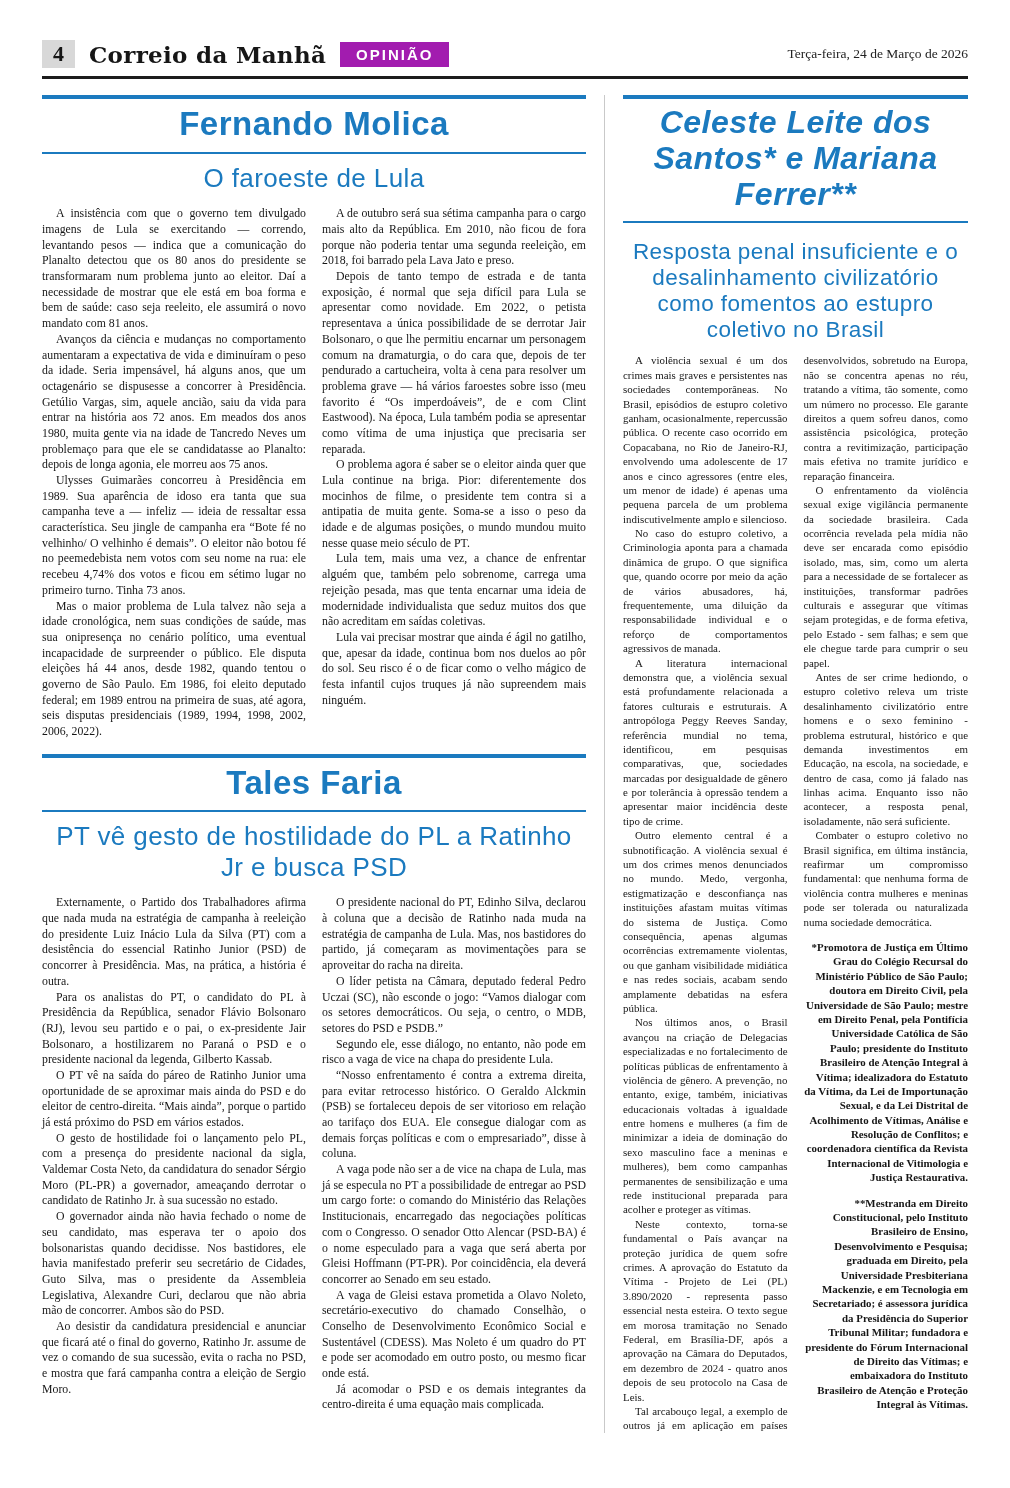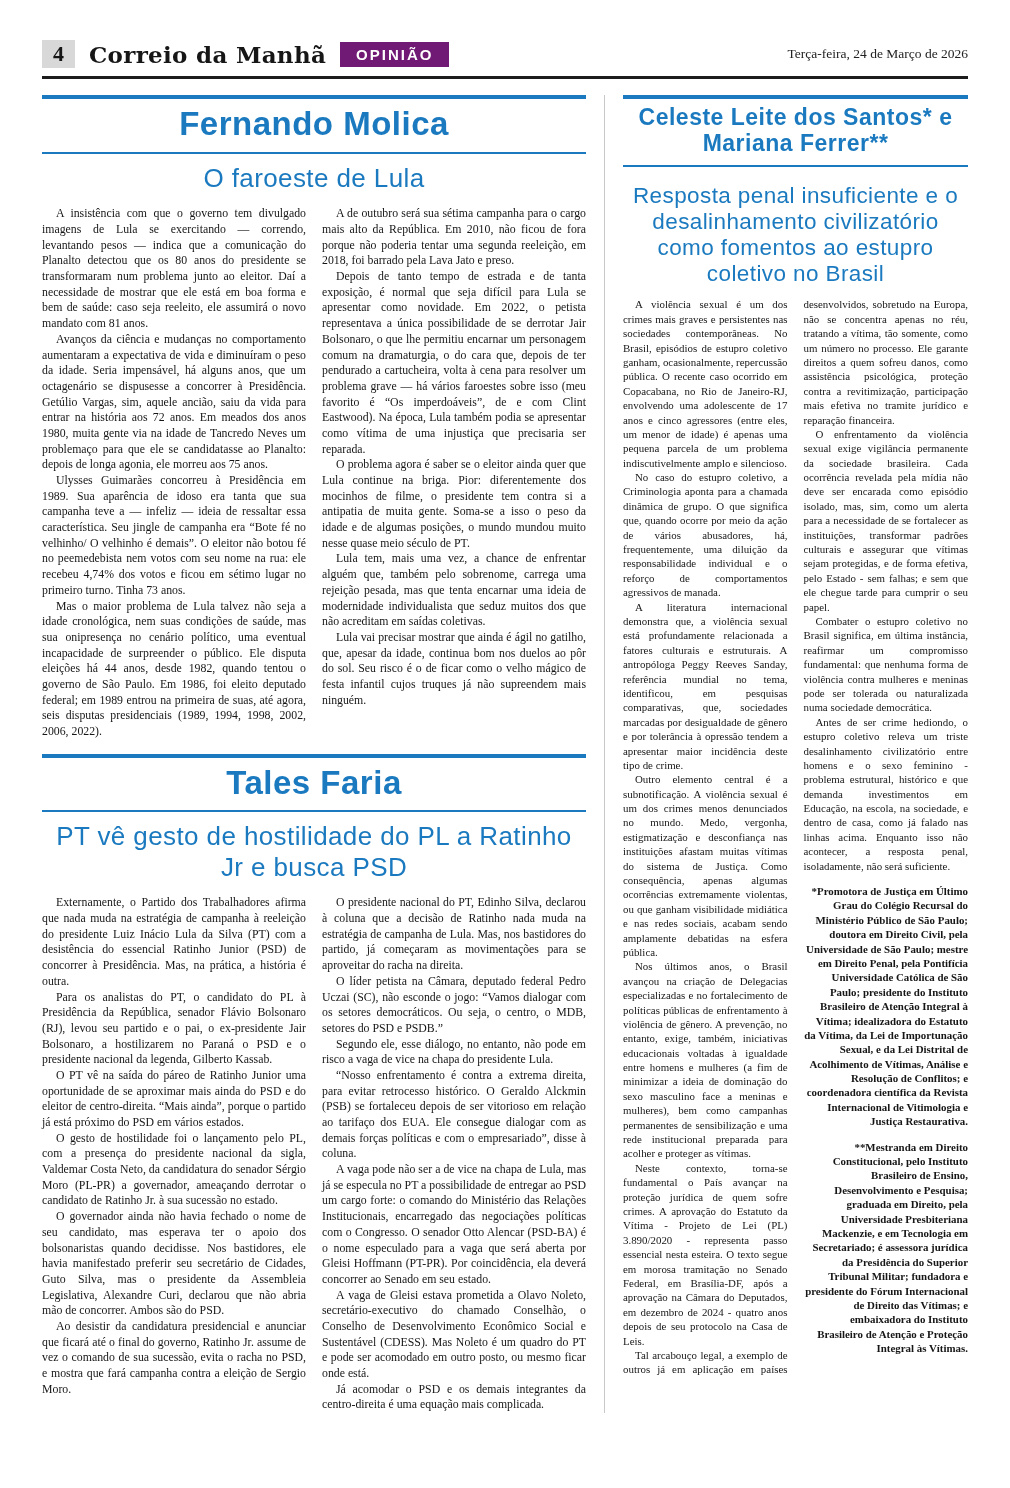--- a/index.html
+++ b/index.html
@@ -9,21 +9,21 @@
     width: 1010px; height: 1488px;
     font-family: "Liberation Serif", serif;
     color: #161616;
   }
   .page { width: 1010px; height: 1488px; padding: 40px 42px 20px 42px; overflow: hidden; }
 
   
   .topbar { display: flex; align-items: center; gap: 14px; }
   .pagenum { background: #d8d8d8; font-weight: bold; font-size: 22px; padding: 1px 11px; line-height: 1.2; }
   .masthead { font-family: "DejaVu Serif", serif; font-weight: bold; font-size: 23px; letter-spacing: 0.3px; white-space: nowrap; }
-  .section-label { background: #701a75; color: #ffffff; font-family: "Liberation Sans", sans-serif; font-weight: bold; font-size: 15px; letter-spacing: 2px; padding: 4px 16px; }
+  .section-label { background: #a21caf; color: #ffffff; font-family: "Liberation Sans", sans-serif; font-weight: bold; font-size: 15px; letter-spacing: 2px; padding: 4px 16px; }
   .spacer { flex: 1; }
   .date { font-size: 13.5px; color: #222; white-space: nowrap; }
   .header-rule { height: 3px; background: #1c1c1c; margin-top: 8px; }
 
   
   .content { display: grid; grid-template-columns: 562px 1fr; margin-top: 16px; }
   .left-col { padding-right: 18px; }
   .right-col { border-left: 1px solid #c9c9c9; padding-left: 18px; }
 
   .rule { width: 100%; }
@@ -35,21 +35,21 @@
     font-family: "Liberation Sans", sans-serif;
     font-weight: bold; font-size: 33px; line-height: 1.1;
     padding: 7px 0 9px 0; letter-spacing: 0.5px;
   }
   .headline {
     color: var(--accent); text-align: center;
     font-family: "Liberation Sans", sans-serif;
     font-weight: normal; font-size: 26px; line-height: 1.18;
     padding: 9px 0 13px 0; letter-spacing: 0.4px;
   }
-  .right-col .author { font-size: 23px; line-height: 1.12; padding: 6px 0 8px 0; }
+  .right-col .author { font-size: 32px; line-height: 1.12; padding: 6px 0 8px 0; font-style: italic; }
   .right-col .headline { font-size: 22.5px; line-height: 1.15; padding: 16px 0 11px 0; }
 
   .body { text-align: justify; }
   .cols2 { column-count: 2; column-gap: 16px; }
   .left-col .body p { font-size: 11.8px; line-height: 1.33; text-indent: 14px; }
   .right-col .body p { font-size: 10.9px; line-height: 1.32; text-indent: 12px; }
   .right-col .bios p { font-weight: bold; text-align: right; text-indent: 0; margin-top: 11px; }
 
   .article-faria { margin-top: 14px; }
 </style>
@@ -122,22 +122,22 @@
         <div class="body cols2">
           <div>
               <p>A violência sexual é um dos crimes mais graves e persistentes nas sociedades contemporâneas. No Brasil, episódios de estupro coletivo ganham, ocasionalmente, repercussão pública. O recente caso ocorrido em Copacabana, no Rio de Janeiro-RJ, envolvendo uma adolescente de 17 anos e cinco agressores (entre eles, um menor de idade) é apenas uma pequena parcela de um problema indiscutivelmente amplo e silencioso.</p>
               <p>No caso do estupro coletivo, a Criminologia aponta para a chamada dinâmica de grupo. O que significa que, quando ocorre por meio da ação de vários abusadores, há, frequentemente, uma diluição da responsabilidade individual e o reforço de comportamentos agressivos de manada.</p>
               <p>A literatura internacional demonstra que, a violência sexual está profundamente relacionada a fatores culturais e estruturais. A antropóloga Peggy Reeves Sanday, referência mundial no tema, identificou, em pesquisas comparativas, que, sociedades marcadas por desigualdade de gênero e por tolerância à opressão tendem a apresentar maior incidência deste tipo de crime.</p>
               <p>Outro elemento central é a subnotificação. A violência sexual é um dos crimes menos denunciados no mundo. Medo, vergonha, estigmatização e desconfiança nas instituições afastam muitas vítimas do sistema de Justiça. Como consequência, apenas algumas ocorrências extremamente violentas, ou que ganham visibilidade midiática e nas redes sociais, acabam sendo amplamente debatidas na esfera pública.</p>
               <p>Nos últimos anos, o Brasil avançou na criação de Delegacias especializadas e no fortalecimento de políticas públicas de enfrentamento à violência de gênero. A prevenção, no entanto, exige, também, iniciativas educacionais voltadas à igualdade entre homens e mulheres (a fim de minimizar a ideia de dominação do sexo masculino face a meninas e mulheres), bem como campanhas permanentes de sensibilização e uma rede institucional preparada para acolher e proteger as vítimas.</p>
               <p>Neste contexto, torna-se fundamental o País avançar na proteção jurídica de quem sofre crimes. A aprovação do Estatuto da Vítima - Projeto de Lei (PL) 3.890/2020 - representa passo essencial nesta esteira. O texto segue em morosa tramitação no Senado Federal, em Brasília-DF, após a aprovação na Câmara do Deputados, em dezembro de 2024 - quatro anos depois de seu protocolo na Casa de Leis.</p>
               <p>Tal arcabouço legal, a exemplo de outros já em aplicação em países desenvolvidos, sobretudo na Europa, não se concentra apenas no réu, tratando a vítima, tão somente, como um número no processo. Ele garante direitos a quem sofreu danos, como assistência psicológica, proteção contra a revitimização, participação mais efetiva no tramite jurídico e reparação financeira.</p>
               <p>O enfrentamento da violência sexual exige vigilância permanente da sociedade brasileira. Cada ocorrência revelada pela mídia não deve ser encarada como episódio isolado, mas, sim, como um alerta para a necessidade de se fortalecer as instituições, transformar padrões culturais e assegurar que vítimas sejam protegidas, e de forma efetiva, pelo Estado - sem falhas; e sem que ele chegue tarde para cumprir o seu papel.</p>
+              <p>Antes de ser crime hediondo, o estupro coletivo releva um triste desalinhamento civilizatório entre homens e o sexo feminino - problema estrutural, histórico e que demanda investimentos em Educação, na escola, na sociedade, e dentro de casa, como já falado nas linhas acima. Enquanto isso não acontecer, a resposta penal, isoladamente, não será suficiente.</p>
               <p>Combater o estupro coletivo no Brasil significa, em última instância, reafirmar um compromisso fundamental: que nenhuma forma de violência contra mulheres e meninas pode ser tolerada ou naturalizada numa sociedade democrática.</p>
-              <p>Antes de ser crime hediondo, o estupro coletivo releva um triste desalinhamento civilizatório entre homens e o sexo feminino - problema estrutural, histórico e que demanda investimentos em Educação, na escola, na sociedade, e dentro de casa, como já falado nas linhas acima. Enquanto isso não acontecer, a resposta penal, isoladamente, não será suficiente.</p>
             </div>
           <div class="bios">
               <p>*Promotora de Justiça em Último Grau do Colégio Recursal do Ministério Público de São Paulo; doutora em Direito Civil, pela Universidade de São Paulo; mestre em Direito Penal, pela Pontifícia Universidade Católica de São Paulo; presidente do Instituto Brasileiro de Atenção Integral à Vítima; idealizadora do Estatuto da Vítima, da Lei de Importunação Sexual, e da Lei Distrital de Acolhimento de Vítimas, Análise e Resolução de Conflitos; e coordenadora científica da Revista Internacional de Vitimologia e Justiça Restaurativa.</p>
               <p>**Mestranda em Direito Constitucional, pelo Instituto Brasileiro de Ensino, Desenvolvimento e Pesquisa; graduada em Direito, pela Universidade Presbiteriana Mackenzie, e em Tecnologia em Secretariado; é assessora jurídica da Presidência do Superior Tribunal Militar; fundadora e presidente do Fórum Internacional de Direito das Vítimas; e embaixadora do Instituto Brasileiro de Atenção e Proteção Integral às Vítimas.</p>
             </div>
         </div>
       </section>
     </aside>
 
   </main>

